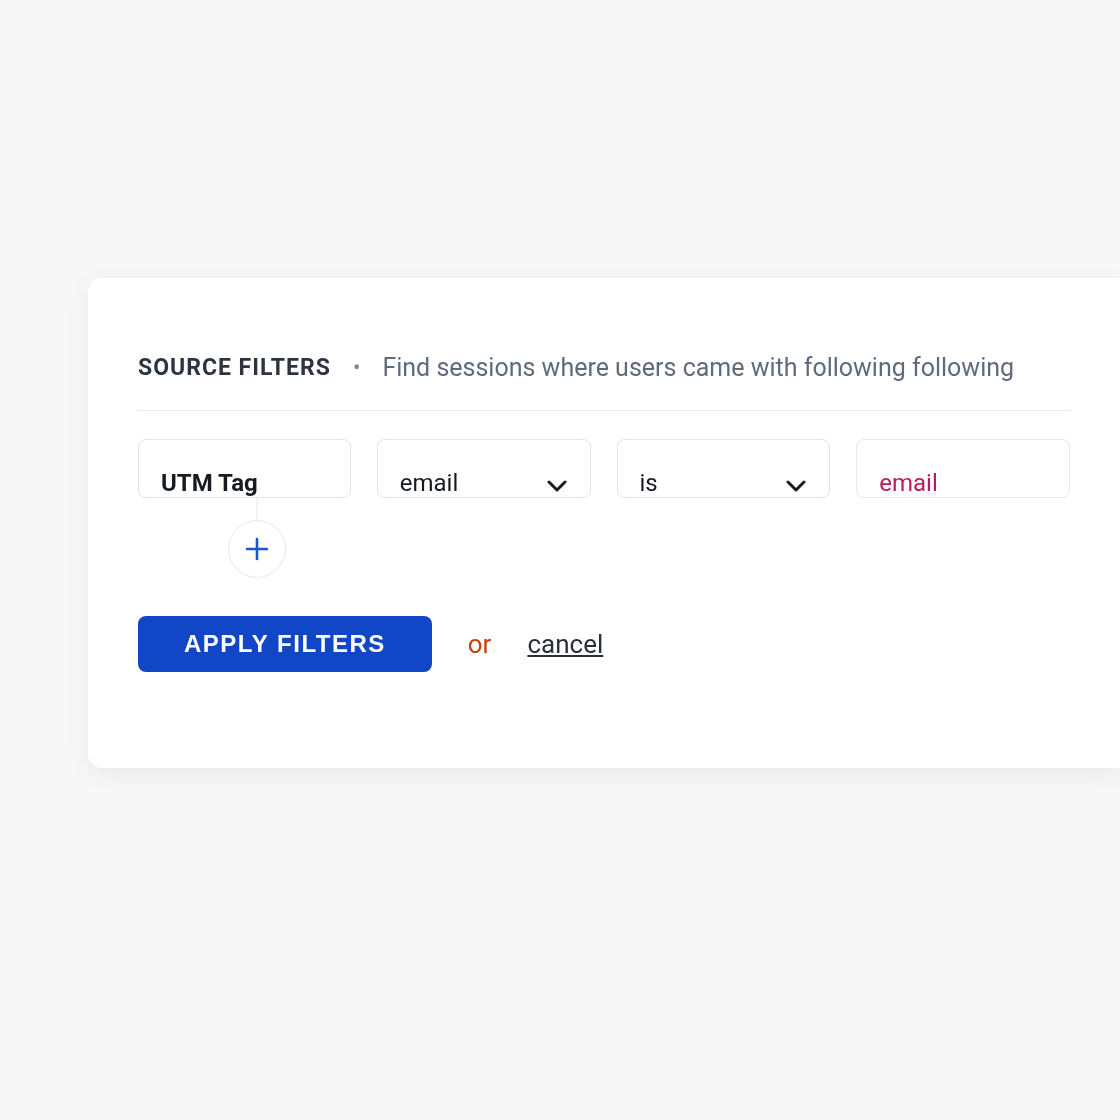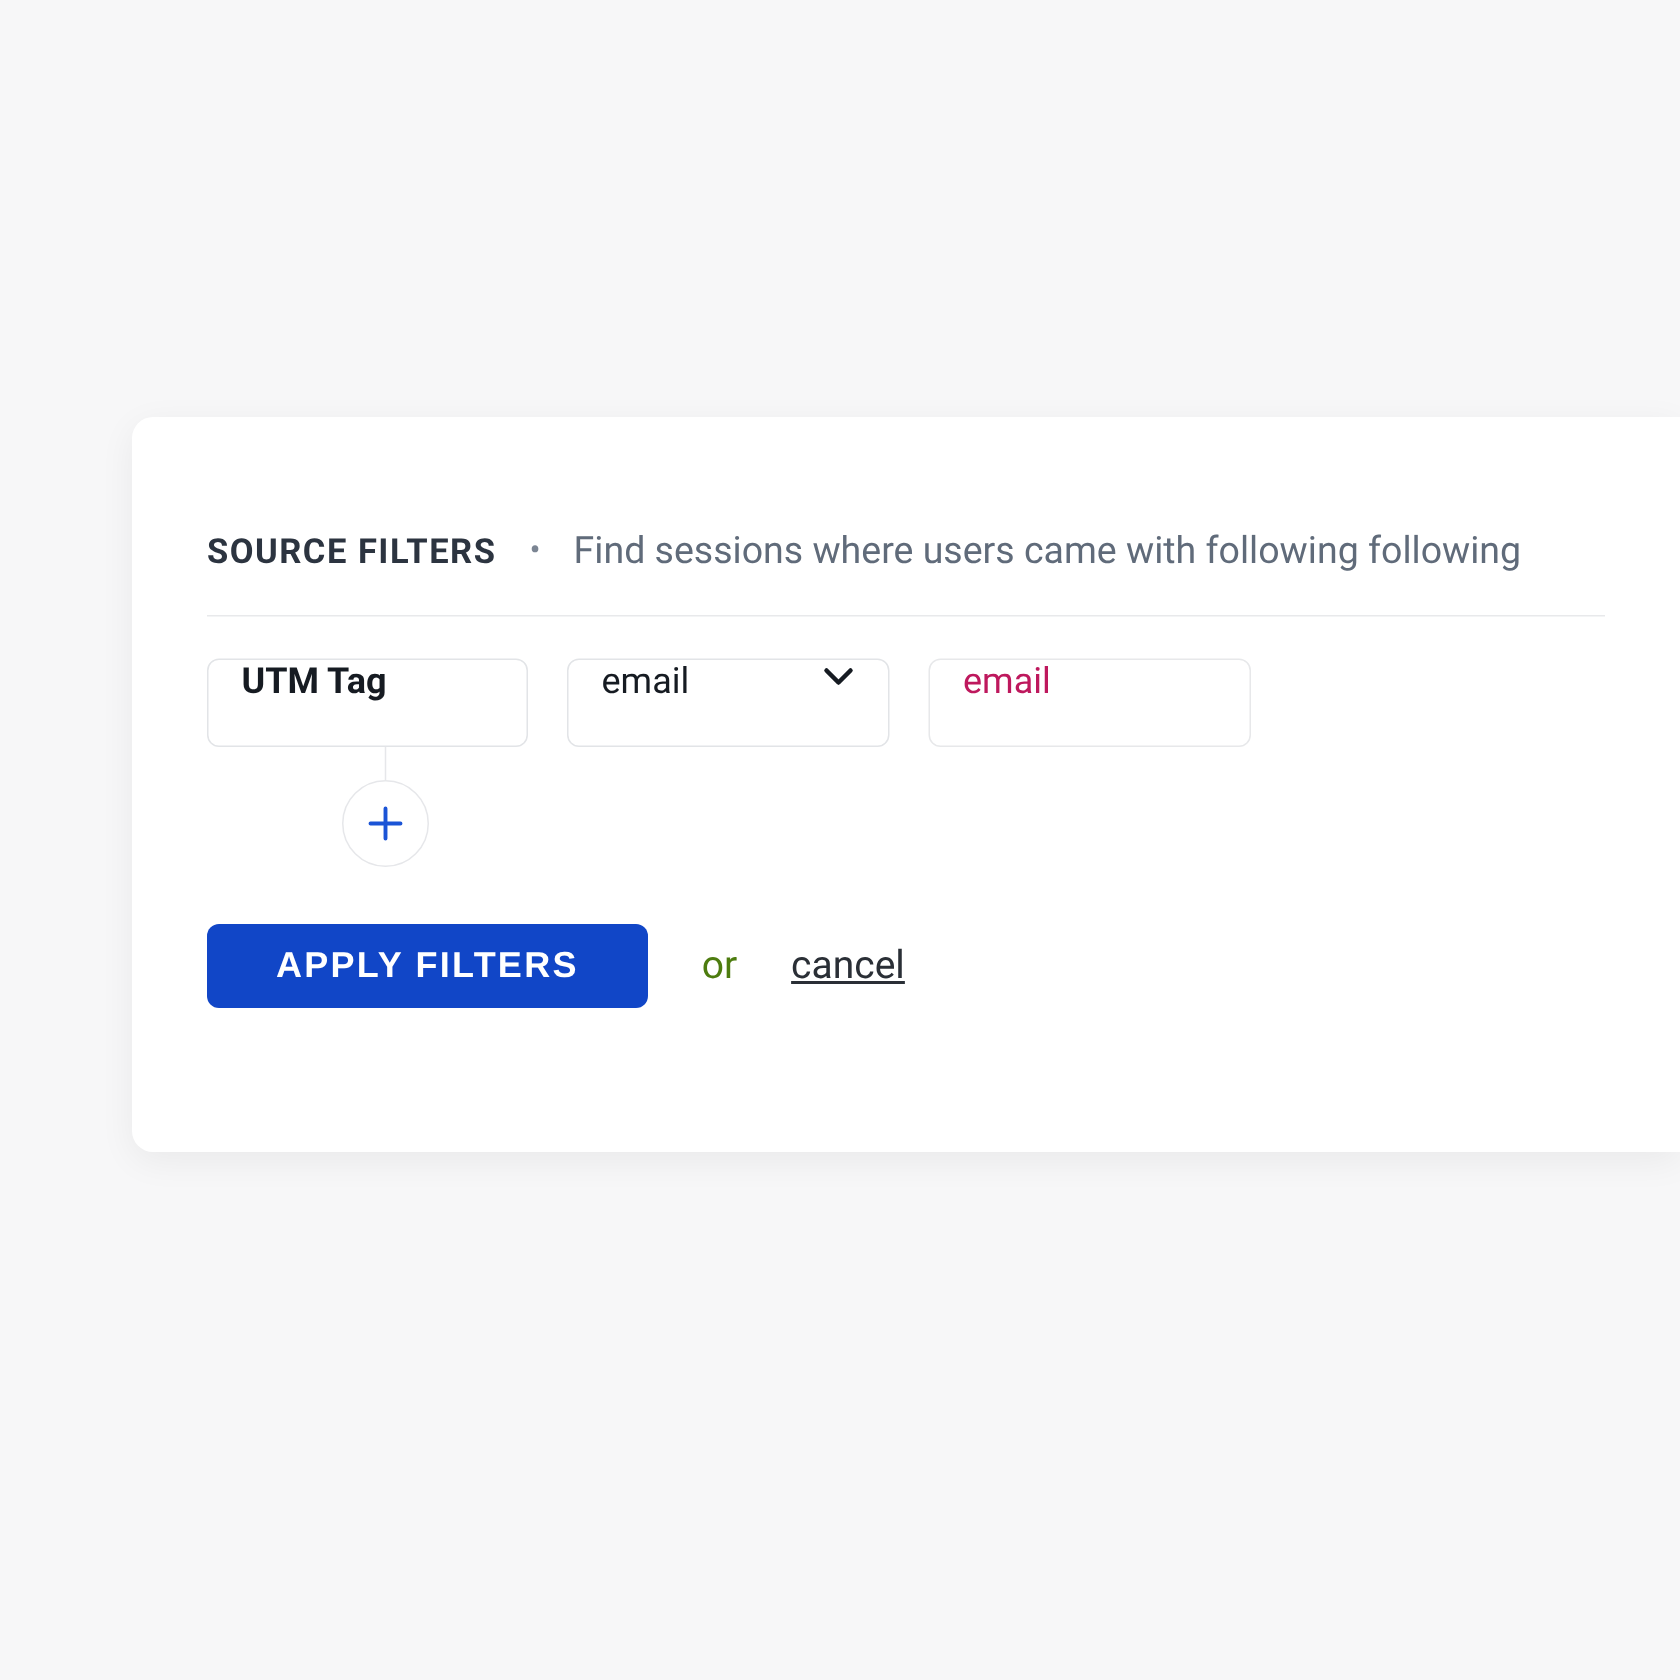--- a/index.html
+++ b/index.html
@@ -55,21 +55,21 @@
       align-items: center;
       gap: 26px;
       margin-top: 28px;
     }
     .chip {
       height: 59px;
       border: 1px solid #e2e4e7;
       border-radius: 8px;
       background: #ffffff;
       display: flex;
-      align-items: flex-start;
+      align-items: flex-end;
       padding: 0 22px;
       font-size: 24px;
       color: #161b22;
     }
     .chip.tag {
       font-weight: 700;
       width: 214px;
     }
     .chip.select {
       width: 215px;
@@ -152,21 +152,21 @@
       border-radius: 8px;
       padding: 0 46px;
       font-size: 24px;
       font-weight: 700;
       letter-spacing: 1.5px;
       text-transform: uppercase;
       cursor: pointer;
     }
     .or-text {
       font-size: 26px;
-      color: #4d7c0f;
+      color: #c2410c;
     }
     .cancel-link {
       font-size: 26px;
       color: #2a2f36;
       text-decoration: underline;
       cursor: pointer;
     }
   </style>
 </head>
 <body>
@@ -177,20 +177,28 @@
     <span class="bullet">•</span>
     <span class="section-desc">Find sessions where users came with following following</span>
   </div>
 
   <div class="filter-row">
     <div class="chip tag">
       <span>UTM Tag</span>
     </div>
     <div class="chip select">
       <span class="label">email</span>
+      <span class="chev">
+        <svg viewBox="0 0 20 14" fill="none">
+            <path d="M2 3 L10 11 L18 3" stroke="#161b22" stroke-width="3" stroke-linecap="round" stroke-linejoin="round"></path>
+          </svg>
+      </span>
+    </div>
+    <div class="chip select">
+      <span class="label">is</span>
       <span class="chev">
         <svg viewBox="0 0 20 14" fill="none">
             <path d="M2 3 L10 11 L18 3" stroke="#161b22" stroke-width="3" stroke-linecap="round" stroke-linejoin="round"></path>
           </svg>
       </span>
     </div>
     <div class="chip input">
       <input type="text" value="email" style="">
     </div>
   </div>

